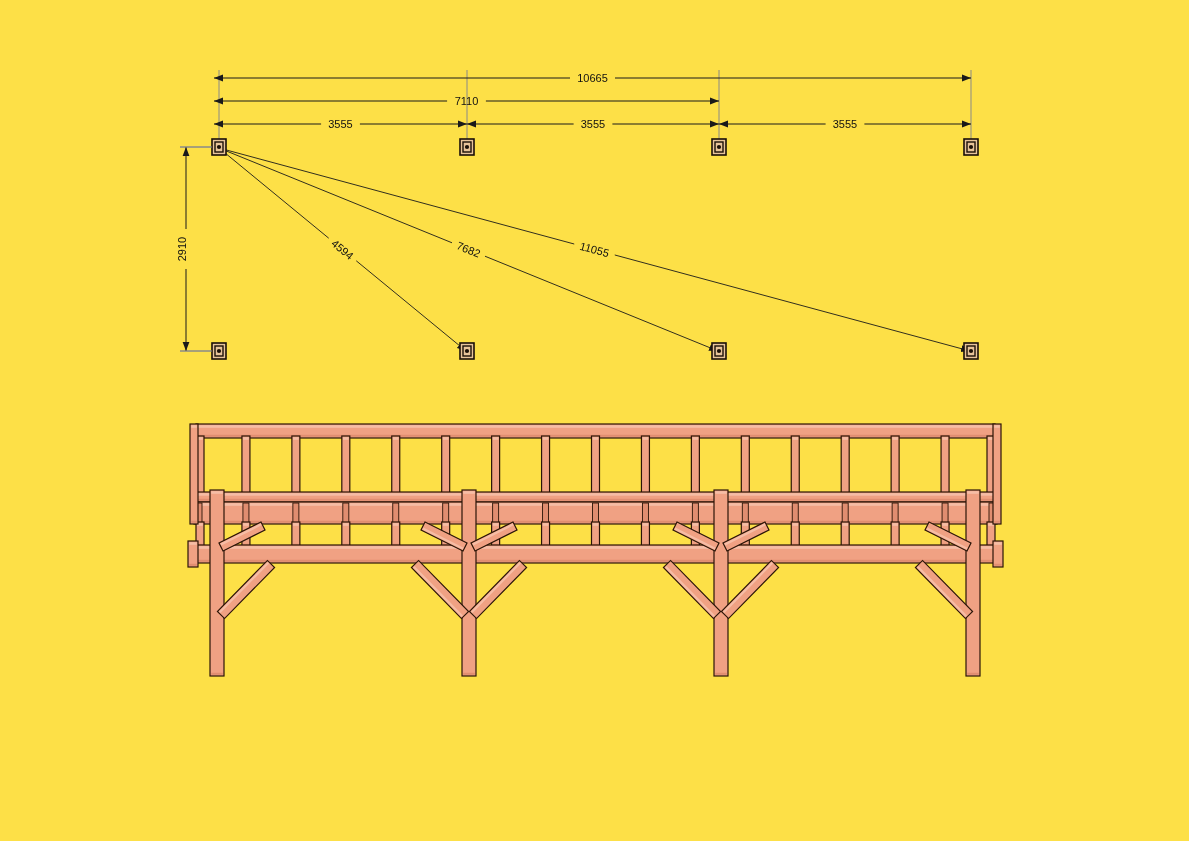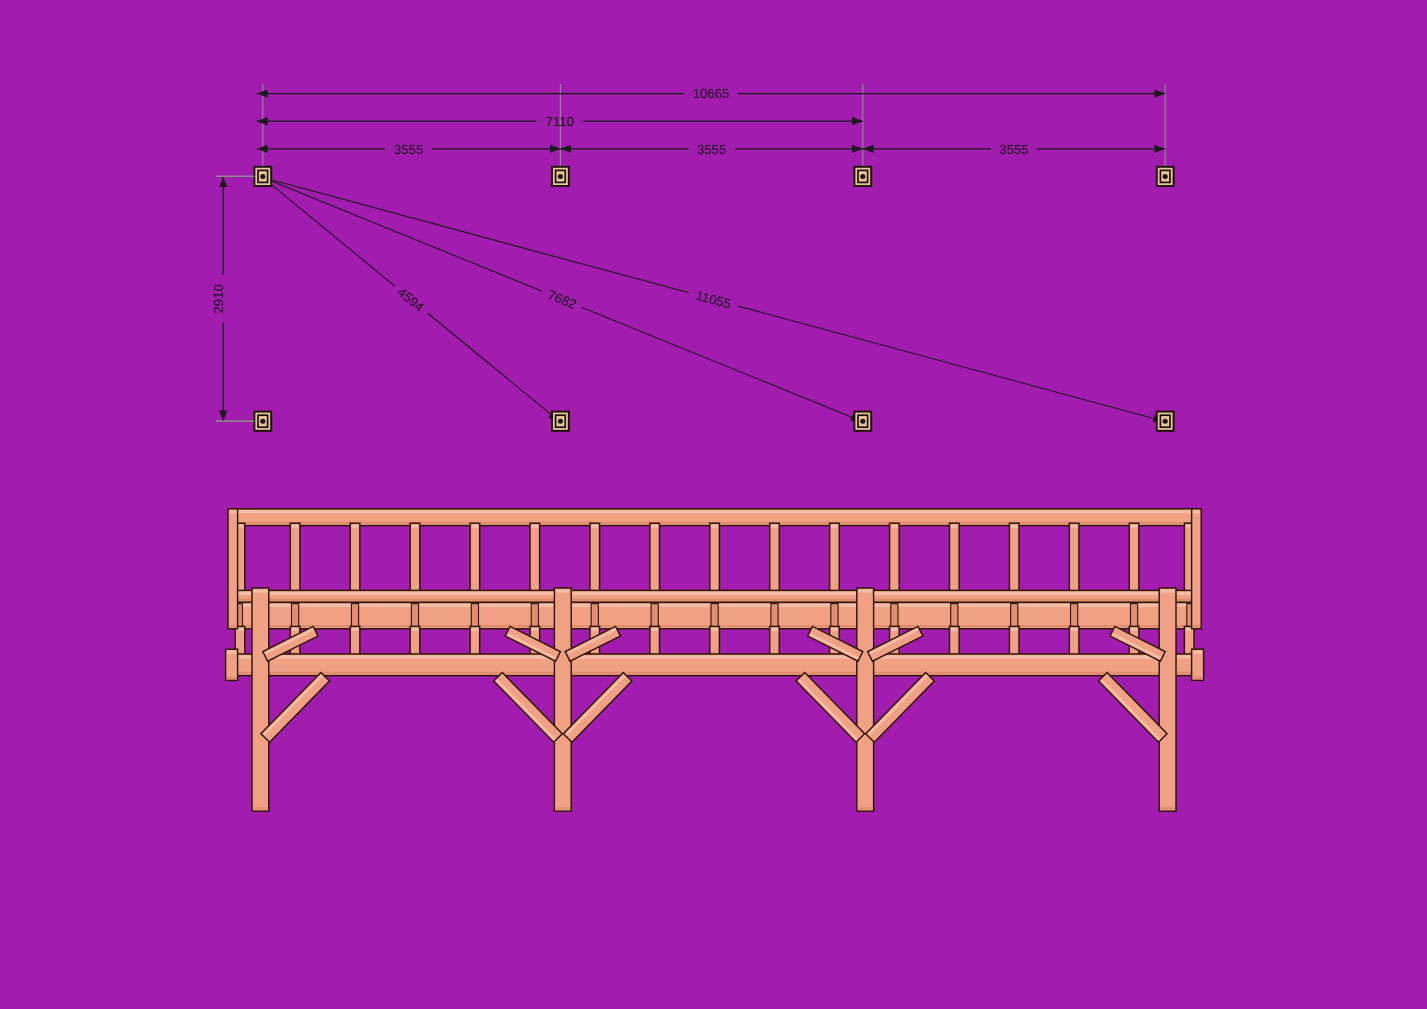--- a/index.html
+++ b/index.html
@@ -1,18 +1,18 @@
 <!DOCTYPE html>
 <html><head>
 <meta charset="utf-8">
 <style>
   html,body{margin:0;padding:0;background:#ffffff;}
   body{width:1189px;height:841px;overflow:hidden;
        font-family:"Liberation Sans",sans-serif;}
-  #stage{position:relative;width:1189px;height:841px;background:#a21caf;}
+  #stage{position:relative;width:1189px;height:841px;background:#fde047;}
   svg{display:block;}
   .dimtext{font-family:"Liberation Sans",sans-serif;font-size:11px;fill:#111;}
 </style>
 </head>
 <body>
 
 <div id="stage">
 
 <svg id="svgroot" width="1189" height="841" viewBox="0 0 1189 841">
   <defs>

